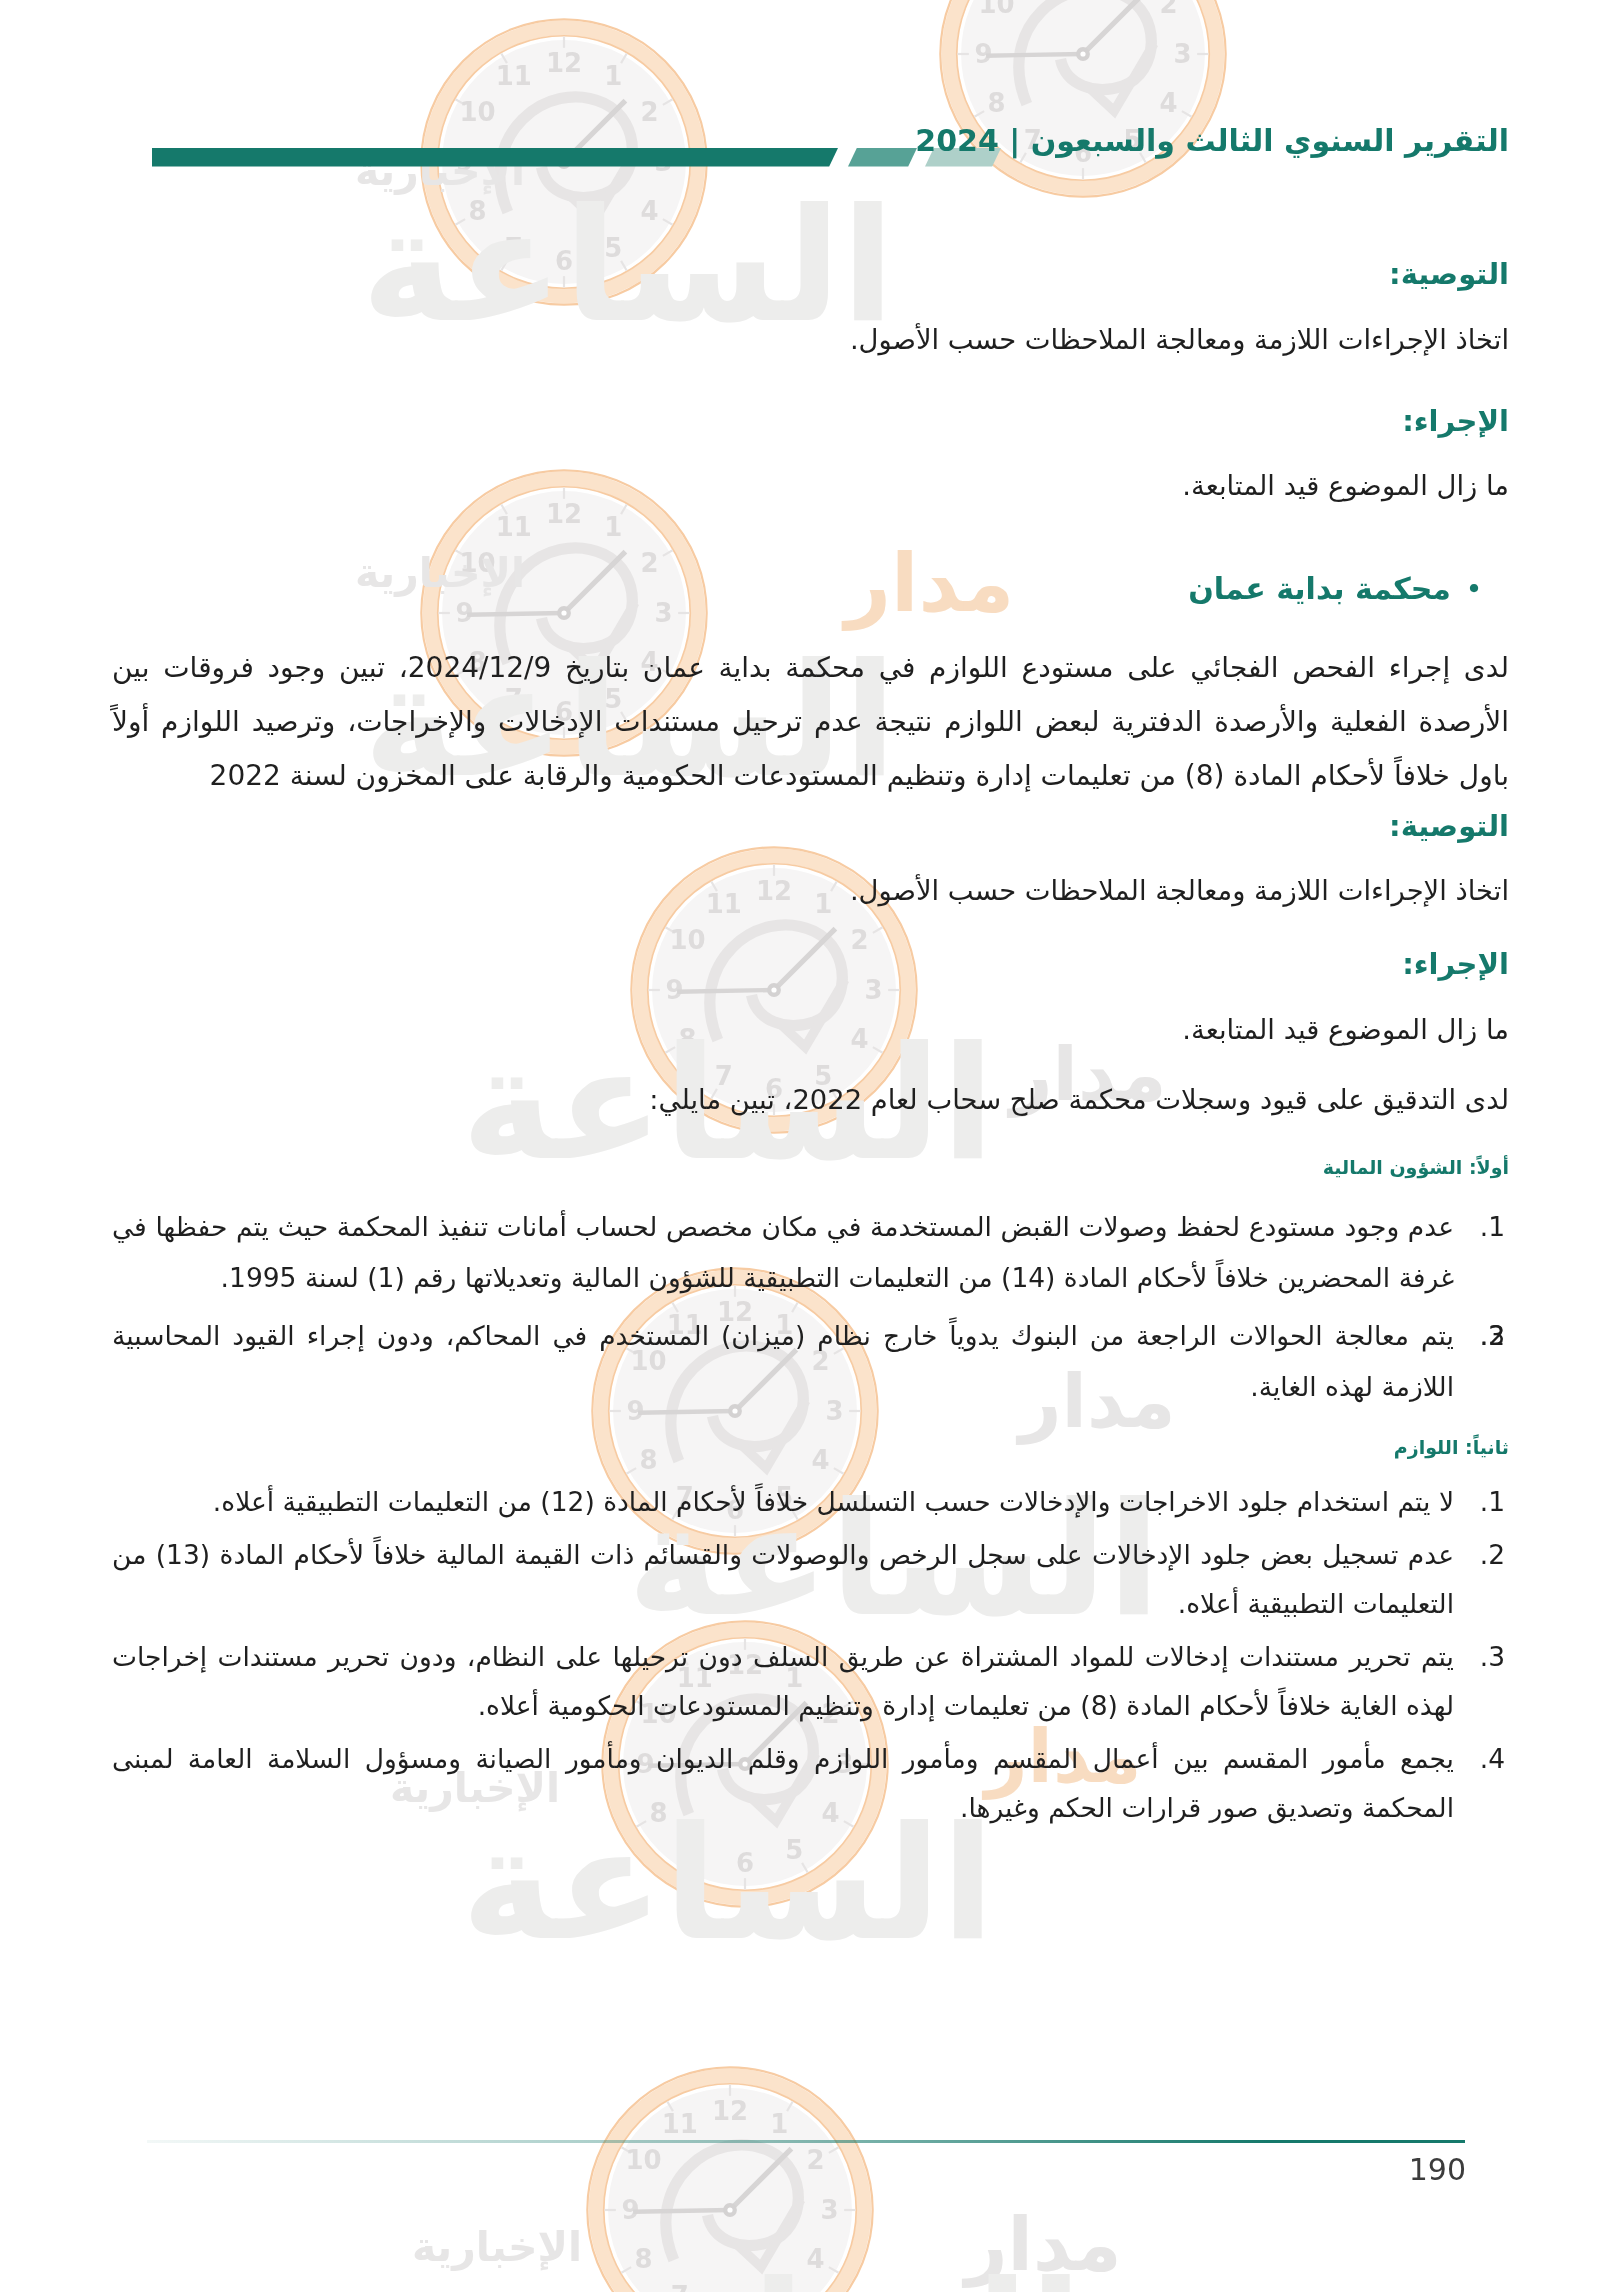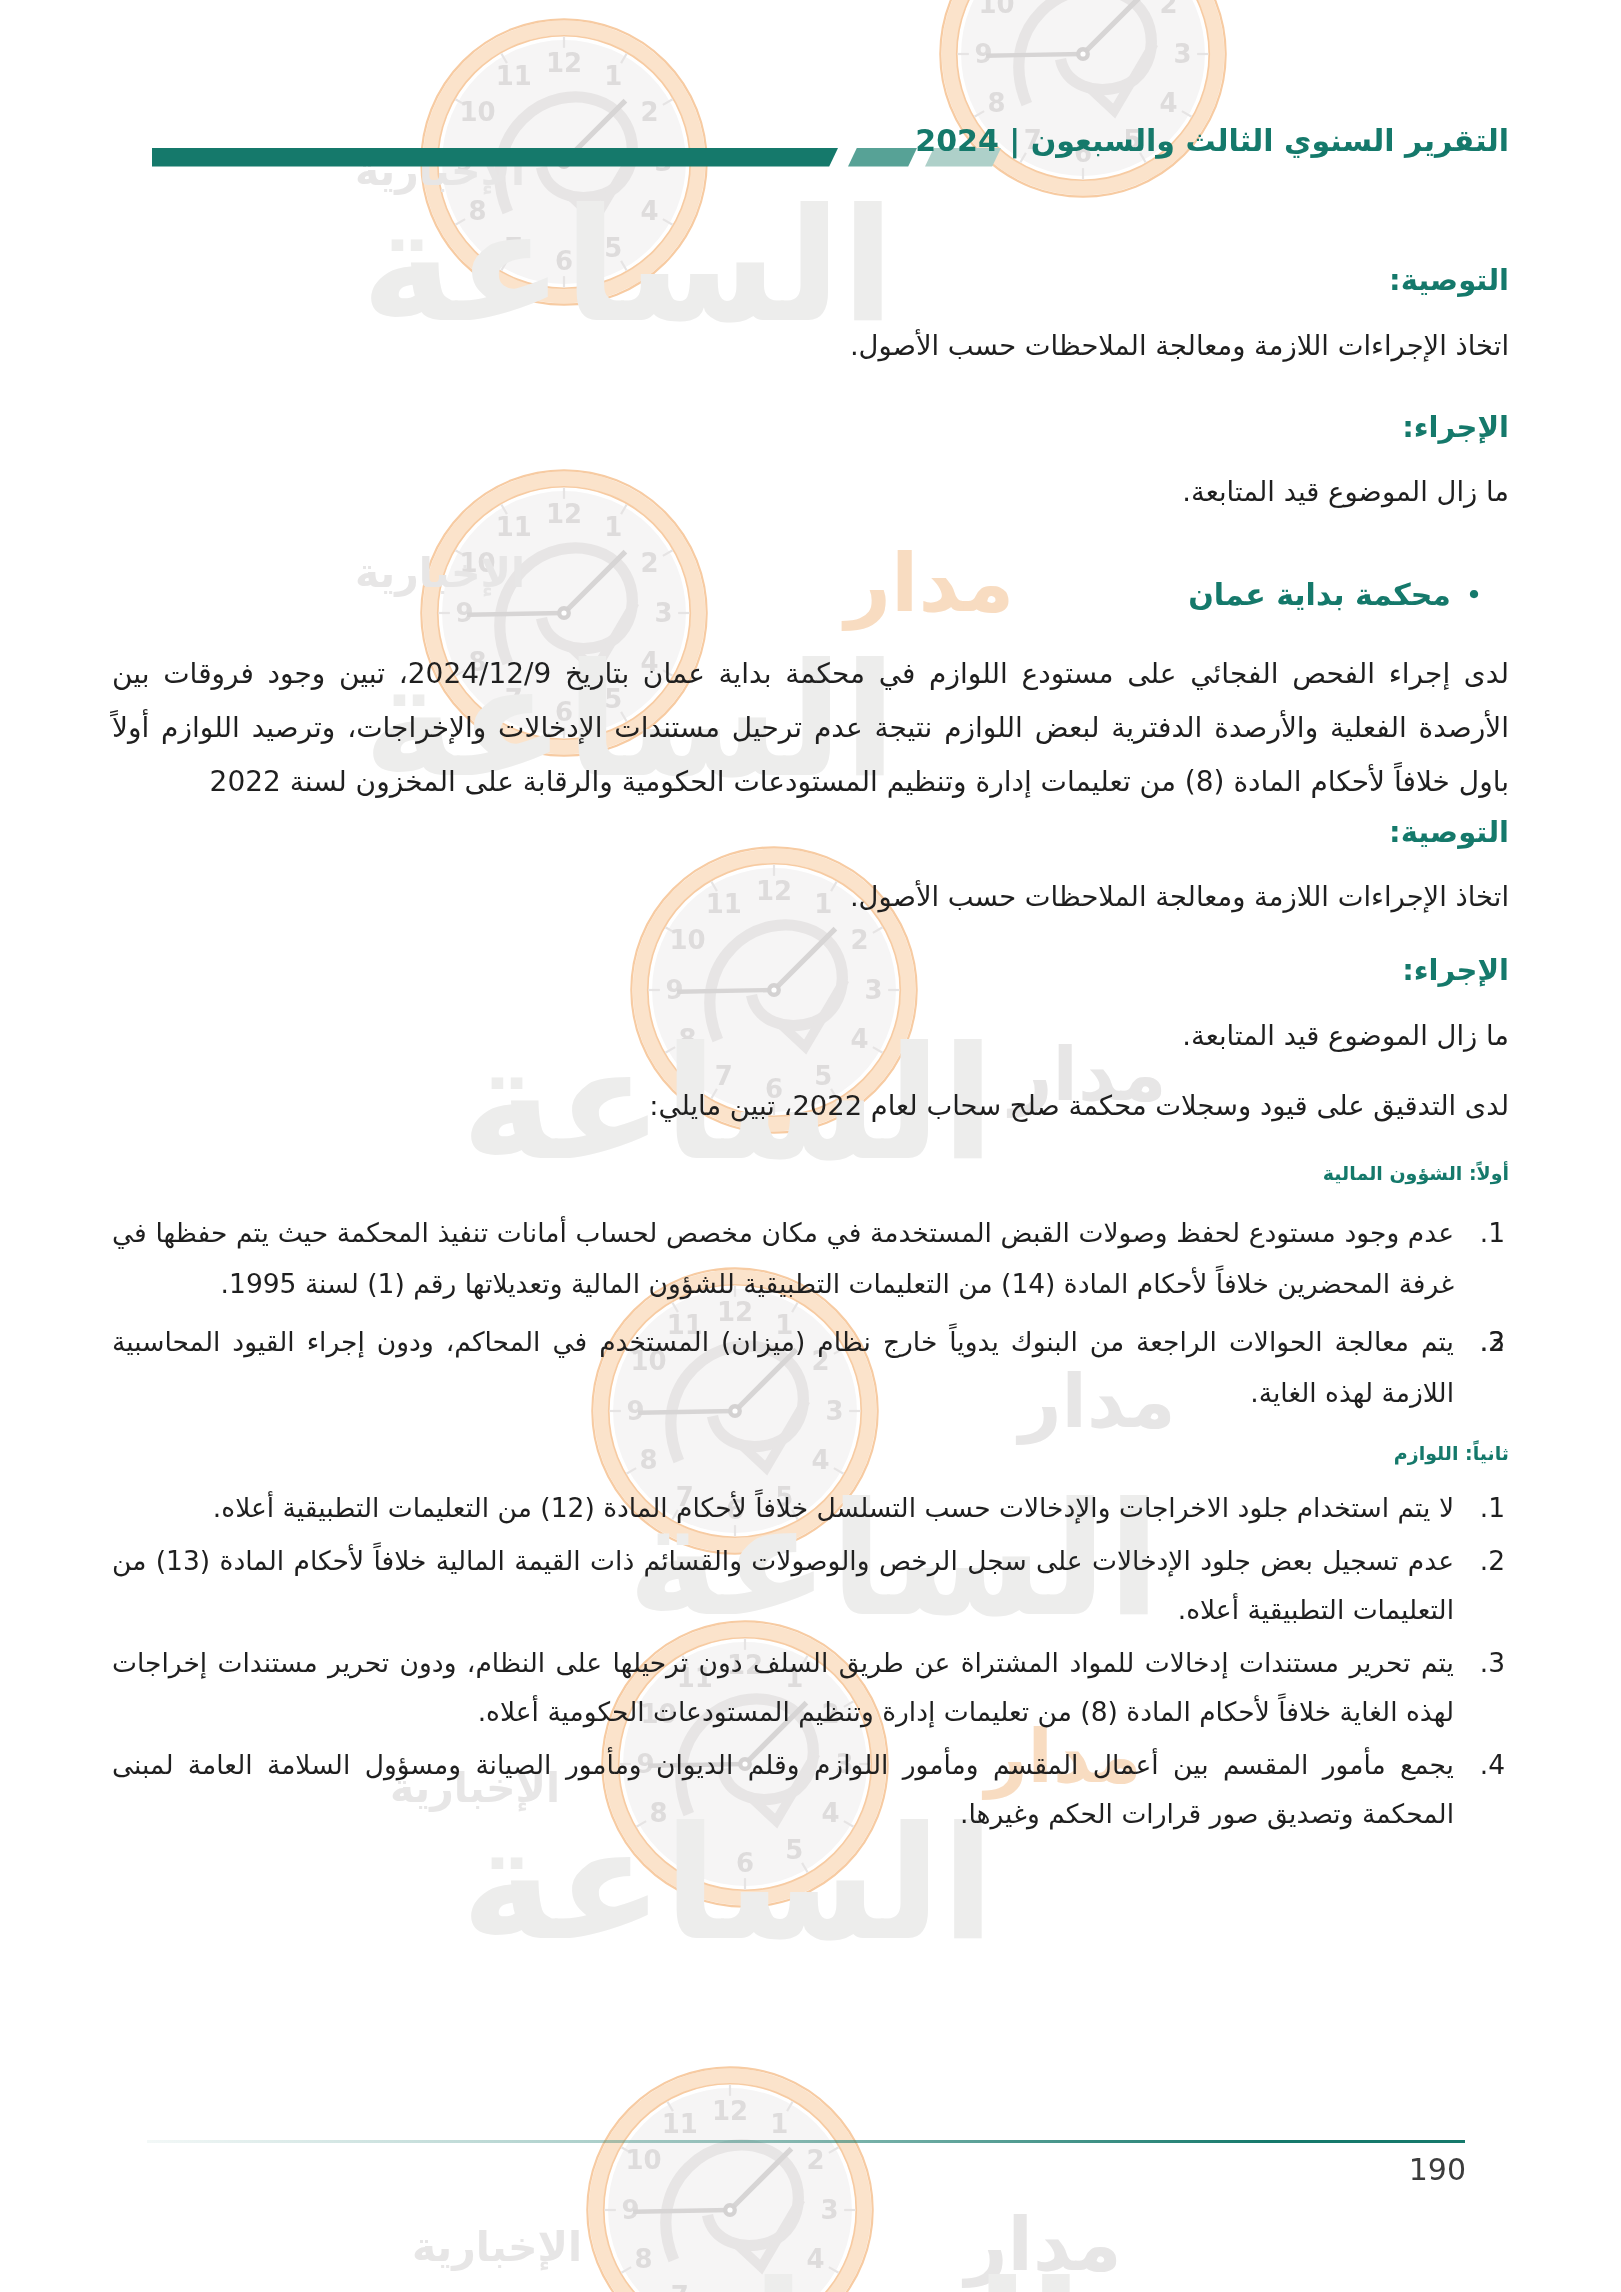--- a/index.html
+++ b/index.html
@@ -26,21 +26,21 @@
           clip-path:polygon(8.8px 0,100% 0,calc(100% - 8.8px) 100%,0 100%);}
   .hbar-3{left:925px;width:76px;background:#aed0c9;
           clip-path:polygon(8.8px 0,100% 0,calc(100% - 8.8px) 100%,0 100%);}
   .htitle{
     position:absolute;top:123px;right:112px;
     color:#15796b;font-size:30px;font-weight:bold;direction:rtl;
   }
   
   .content{
     position:absolute;inset:0;z-index:1;
-    padding:16px 112px;
+    padding:10px 112px;
     direction:rtl;text-align:right;
     color:#1f1f1f;
   }
   .g-head{color:#15796b;font-size:29px;font-weight:bold;line-height:39px;margin:0;}
   .b-text{font-size:27.4px;line-height:39px;margin:0;}
   .blt-head{color:#15796b;font-size:30px;font-weight:bold;line-height:41px;margin:0;padding-right:27.4px;}
   .blt-head .blt{font-size:23.5px;margin-left:15.7px;vertical-align:2px;}
   .para{font-size:28px;line-height:54px;margin:0;text-align:justify;}
   .src{font-size:21.6px;line-height:29px;margin:0;color:#15796b;text-align:left;direction:rtl;}
   .sub-head{color:#15796b;font-size:19px;font-weight:bold;line-height:39px;margin:0;}

